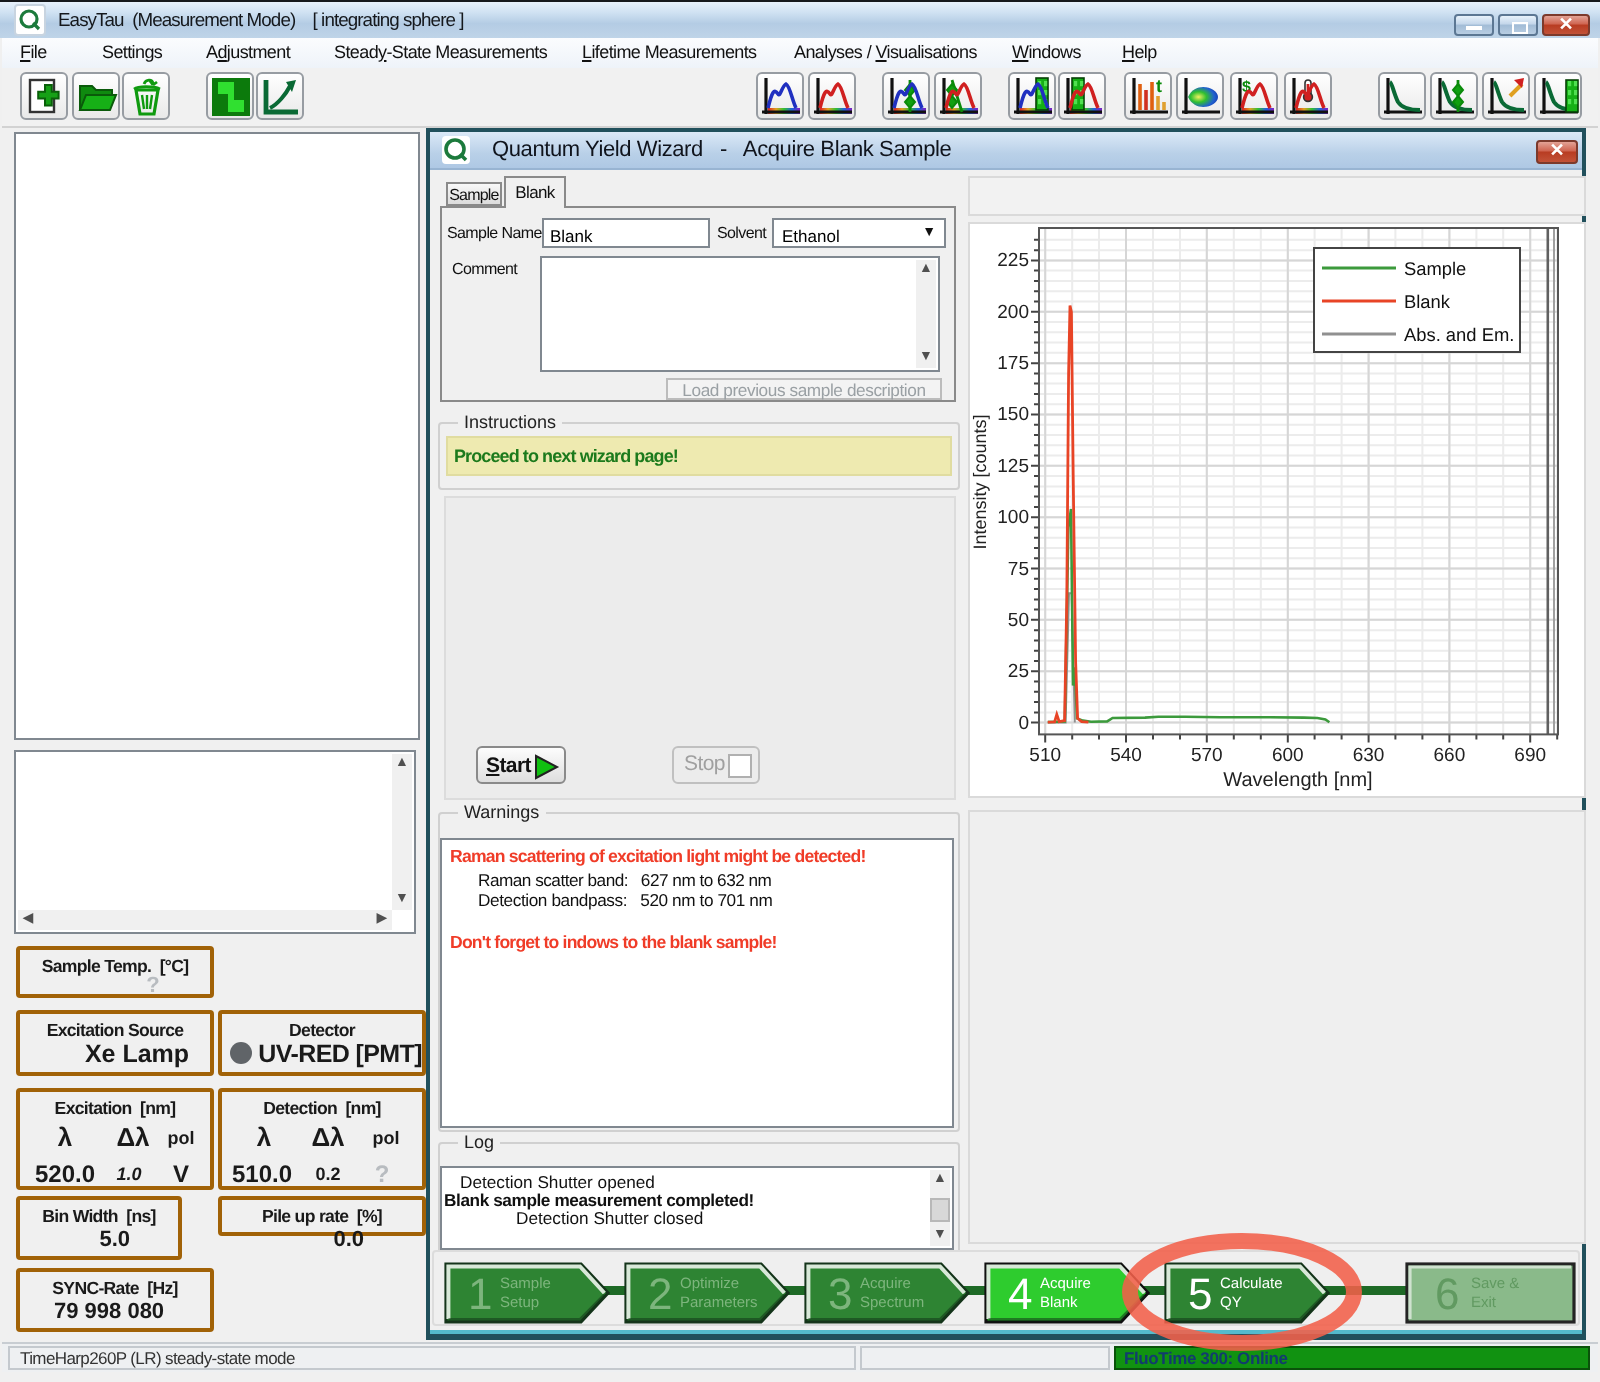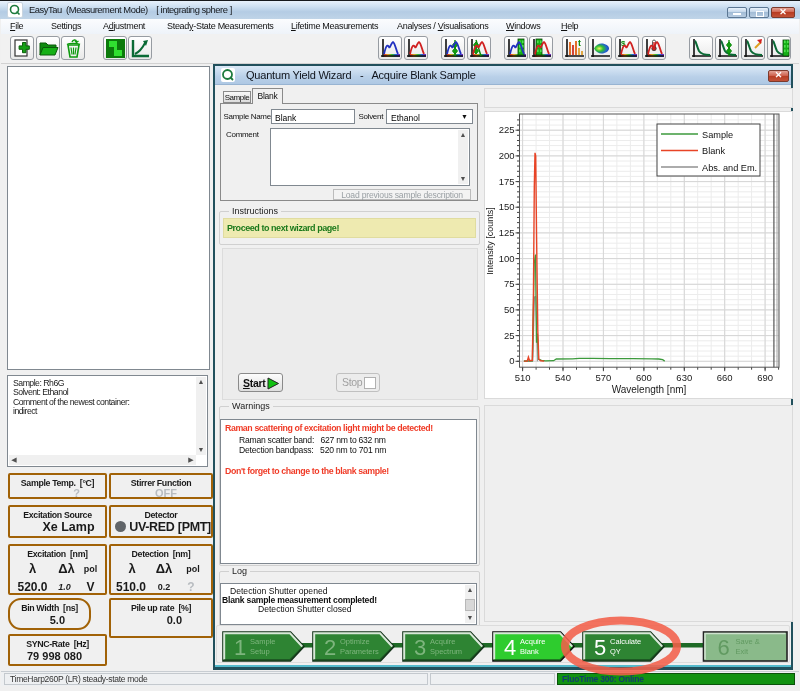--- a/index.html
+++ b/index.html
@@ -340,37 +340,32 @@
             <rect x="15" y="7" width="1.6" height="2.6"></rect>
             <rect x="18" y="7" width="1.6" height="2.6"></rect>
             <rect x="15" y="11.5" width="1.6" height="2.6"></rect>
             <rect x="18" y="11.5" width="1.6" height="2.6"></rect>
           </g>
         </svg>
       </div>
     </div>
   <div class="abs" id="listbox"></div>
   <div class="abs" id="infobox">
-    <div class="txt">Sample: Rh6G<br>Solvent: Ethanol<br>Comment of the newest container:<br>indirect</div>
     <div class="sb-v">
         <div class="sb-arrow" style="top:0;">▲</div>
         <div class="sb-arrow" style="bottom:0;">▼</div>
       </div>
     <div class="sb-h">
         <div class="sb-arrow" style="left:0;">◀</div>
         <div class="sb-arrow" style="right:0;">▶</div>
       </div>
   </div>
   <div class="abs panelrow" style="left:8px;top:473px;width:99px;height:26px;">
       <div class="plabel">Sample Temp.&nbsp; [°C]</div>
       <div class="pval gval" style="top:12px;left:19px;font-size:11px;">?</div>
-    </div>
-<div class="abs panelrow" style="left:109px;top:473px;width:104px;height:26px;">
-      <div class="plabel">Stirrer Function</div>
-      <div class="pval gval" style="top:12px;left:5px;font-size:11px;">OFF</div>
     </div>
 <div class="abs panelrow" style="left:8px;top:505px;width:99px;height:33px;">
       <div class="plabel">Excitation Source</div>
       <div class="pval" style="top:13px;left:11px;font-size:12.5px;">Xe Lamp</div>
     </div>
 <div class="abs panelrow" style="left:109px;top:505px;width:104px;height:33px;">
       <div class="plabel">Detector</div>
       <div class="pval" style="top:13px;left:2px;font-size:12.5px;letter-spacing:-0.3px;"><span style="display:inline-block;width:11px;height:11px;border-radius:50%;background:#606468;vertical-align:-1px;"></span> UV-RED [PMT]</div>
     </div>
 <div class="abs panelrow" style="left:8px;top:544px;width:99px;height:51px;">
@@ -384,25 +379,25 @@
     </div>
 <div class="abs panelrow" style="left:109px;top:544px;width:104px;height:51px;">
       <div class="plabel">Detection&nbsp; [nm]</div>
       <div class="pval" style="top:15px;left:-29px;font-size:13px;">λ</div>
       <div class="pval" style="top:15px;left:3px;font-size:13px;">Δλ</div>
       <div class="pval" style="top:18px;left:32px;font-size:9px;">pol</div>
       <div class="pval" style="top:34px;left:-30px;font-size:12px;">510.0</div>
       <div class="pval" style="top:36px;left:3px;font-size:9px;">0.2</div>
       <div class="pval gval" style="top:34px;left:30px;font-size:12px;">?</div>
     </div>
-<div class="abs panelrow" style="left:8px;top:598px;width:83px;height:32px;border-radius:13px;">
+<div class="abs panelrow" style="left:8px;top:598px;width:83px;height:32px;">
       <div class="plabel">Bin Width&nbsp; [ns]</div>
       <div class="pval" style="top:14px;text-align:right;width:auto;right:24px;font-size:11px;">5.0</div>
     </div>
-<div class="abs panelrow" style="left:109px;top:598px;width:104px;height:40px;">
+<div class="abs panelrow" style="left:109px;top:598px;width:104px;height:20px;">
       <div class="plabel">Pile up rate&nbsp; [%]</div>
       <div class="pval" style="top:14px;text-align:right;width:auto;right:29px;font-size:11px;">0.0</div>
     </div>
 <div class="abs panelrow" style="left:8px;top:634px;width:99px;height:32px;">
       <div class="plabel">SYNC-Rate&nbsp; [Hz]</div>
       <div class="pval" style="top:14px;left:17px;text-align:left;width:auto;font-size:11px;">79 998 080</div>
     </div>
   <div class="abs" id="statusbar">
     <div id="status-l">TimeHarp260P (LR) steady-state mode</div>
     <div id="status-m"></div>
@@ -458,21 +453,21 @@
         <span style="position:absolute;left:5px;top:2px;font-size:10.5px;letter-spacing:-0.3px;color:#a0a0a0;">Stop</span>
         <span style="position:absolute;right:3px;top:3px;width:10px;height:10px;background:#fff;border:1px solid #b0b0b0;"></span>
       </div>
 <div class="gb" style="left:4px;top:340px;width:259px;height:158px;">
         <div class="lbl">Warnings</div>
       </div>
 <div class="abs whitebox" style="left:5px;top:353px;width:257px;height:145px;font-size:8.6px;color:#111;">
         <div style="position:absolute;left:4px;top:3px;font-size:8.8px;font-weight:bold;color:#f03c28;letter-spacing:-0.4px;white-space:nowrap;">Raman scattering of excitation light might be detected!</div>
         <div style="position:absolute;left:18px;top:15px;letter-spacing:-0.25px;">Raman scatter band: &nbsp; 627 nm to 632 nm</div>
         <div style="position:absolute;left:18px;top:25px;letter-spacing:-0.2px;">Detection bandpass: &nbsp; 520 nm to 701 nm</div>
-        <div style="position:absolute;left:4px;top:46px;font-size:8.8px;font-weight:bold;color:#f03c28;letter-spacing:-0.4px;white-space:nowrap;">Don't forget to change to the blank sample!</div>
+        <div style="position:absolute;left:4px;top:46px;font-size:8.8px;font-weight:bold;color:#f03c28;letter-spacing:-0.4px;white-space:nowrap;">Don't forget to indows to the blank sample!</div>
       </div>
 <div class="gb" style="left:4px;top:505px;width:259px;height:58px;">
         <div class="lbl">Log</div>
       </div>
 <div class="abs whitebox" style="left:5px;top:517px;width:257px;height:42px;font-size:8.6px;color:#111;">
         <div style="position:absolute;left:9px;top:2px;">Detection Shutter opened</div>
         <div style="position:absolute;left:1px;top:11px;font-weight:bold;letter-spacing:-0.2px;white-space:nowrap;">Blank sample measurement completed!</div>
         <div style="position:absolute;left:9px;top:20px;padding-left:28px;">Detection Shutter closed</div>
         <div class="sb-v" style="bottom:1px;">
           <div class="sb-arrow" style="top:0;">▲</div>

